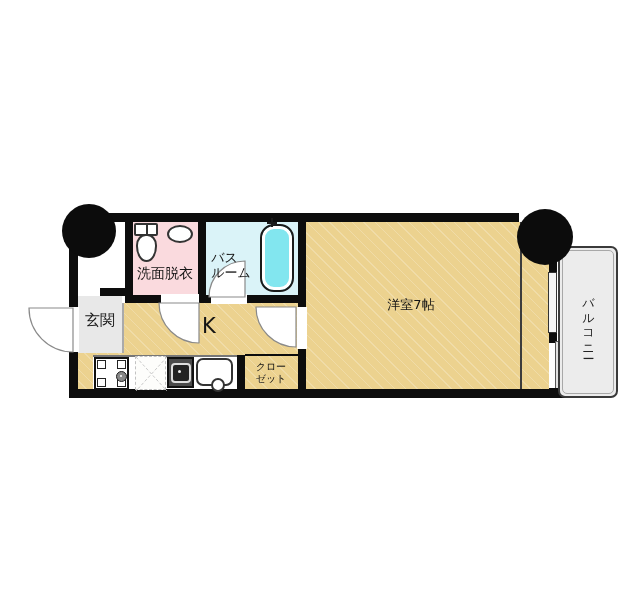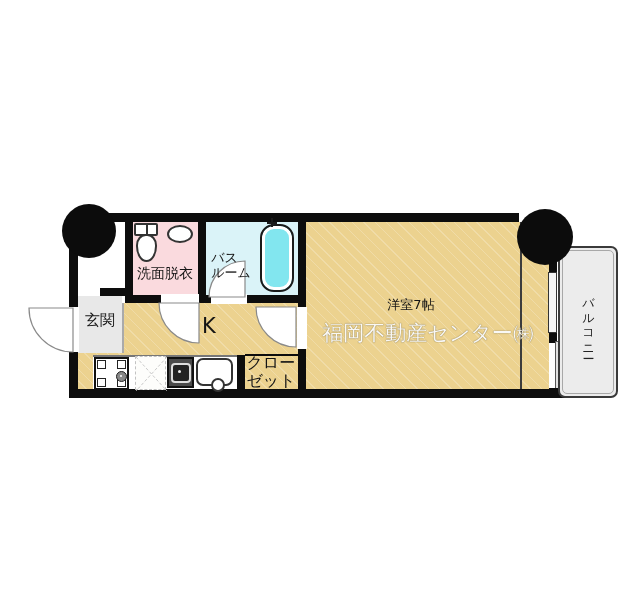--- a/index.html
+++ b/index.html
@@ -131,20 +131,19 @@
   <div class="abs pillar" style="left:62px;top:204px;width:54px;height:54px"></div>
   <div class="abs pillar" style="left:517px;top:209px;width:56px;height:56px"></div>
 
   <div class="lbl" style="left:165px;top:273px;font-size:14px">洗面脱衣</div>
   <div class="lbl" style="left:231px;top:266px;font-size:13px">
     <span>バス</span><br>
     <span>ルーム</span>
   </div>
   <div class="lbl" style="left:100px;top:321px;font-size:15px">玄関</div>
   <div class="lbl" style="left:209px;top:326px;font-size:21px">K</div>
-  <div class="lbl" style="left:271px;top:372px;font-size:16px">
+  <div class="lbl" style="left:271px;top:372px;font-size:10px">
     <span>クロー</span><br>
     <span>ゼット</span>
   </div>
   <div class="lbl" style="left:411px;top:305px;font-size:13px">洋室7帖</div>
-  <div class="lbl watermark" style="left:428px;top:333px;font-size:21px">福岡不動産センター㈱</div>
 
 </div>
 
 </body></html>

